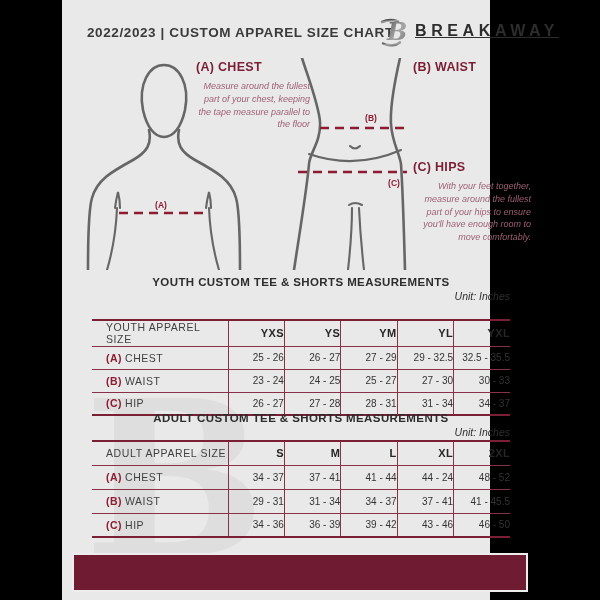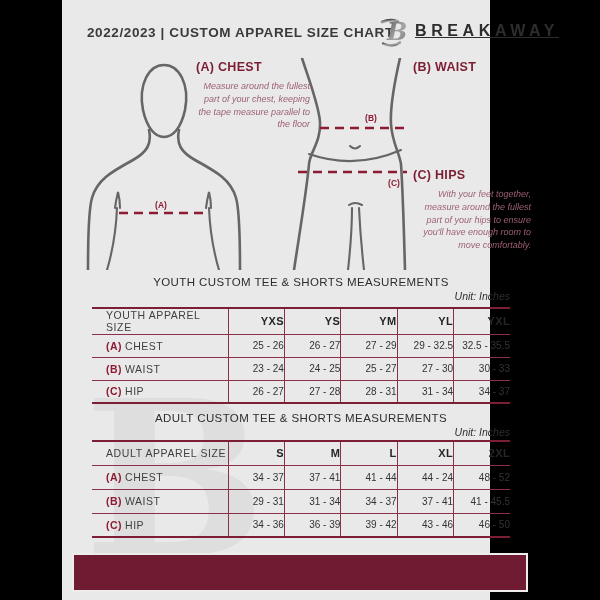--- a/index.html
+++ b/index.html
@@ -12,42 +12,42 @@
              letter-spacing:.6px;color:#3a3a3a;z-index:2;}
   .logo-wrap{position:absolute;left:318px;top:15px;display:flex;align-items:center;z-index:2;}
   .brand{font-size:16px;font-weight:700;letter-spacing:4.6px;color:#2d2d2d;margin-left:8px;text-decoration:underline;}
 
   
   .instr{position:absolute;width:118px;z-index:2;}
   .instr h3{margin:0 0 6px 0;font-size:12.5px;font-weight:700;color:#7b1e34;letter-spacing:.3px;}
   .instr p{margin:0;font-size:9px;font-style:italic;color:#9d5f72;line-height:1.42;text-align:right;}
   .instr-a{left:134px;top:60px;width:114px;}
   .instr-b{left:351px;top:60px;}
-  .instr-c{left:351px;top:168px;}
+  .instr-c{left:351px;top:160px;}
 
   .fig{position:absolute;z-index:2;}
   .fig-left{left:13px;top:58px;}
   .fig-right{left:221px;top:58px;}
   .body-line{fill:none;stroke:#666;stroke-width:2.6;stroke-linecap:round;}
   .thin-line{fill:none;stroke:#666;stroke-width:2.1;stroke-linecap:round;}
   .dash-line{fill:none;stroke:#8c1c33;stroke-width:2.6;stroke-dasharray:9 6;}
   .marker{font-family:"Liberation Sans",sans-serif;font-size:8.5px;font-weight:700;fill:#8c1c33;}
 
   
   .sec-title{position:absolute;left:30px;width:418px;text-align:center;font-size:11.5px;
-             font-weight:400;color:#2d2d2d;letter-spacing:.4px;z-index:2;}
+             font-weight:700;color:#2d2d2d;letter-spacing:.4px;z-index:2;}
   .sec-unit{position:absolute;left:30px;width:418px;text-align:right;font-size:10.5px;
             font-style:italic;color:#2f2f2f;z-index:2;}
   .t-youth-title{top:276px;} .t-youth-unit{top:290px;}
   .t-adult-title{top:412px;} .t-adult-unit{top:426px;}
 
   table.size-table{position:absolute;left:30px;width:418px;border-collapse:collapse;
                    table-layout:fixed;z-index:2;border-top:2.5px solid #7b1f35;
                    border-bottom:2px solid #7b1f35;}
-  .tbl-youth{top:307px;} .tbl-adult{top:440px;}
+  .tbl-youth{top:319px;} .tbl-adult{top:440px;}
   .size-table col.c-label{width:136px;}
   .size-table tr{border-bottom:1.4px solid #8a3049;}
   .size-table td,.size-table th{padding:0;background:transparent;}
   .size-table td+td,.size-table th+th{border-left:1.4px solid #8a3049;}
   .tbl-youth tr.head{height:26px;} .tbl-youth tr.data{height:23px;}
   .tbl-adult tr.head{height:24px;} .tbl-adult tr.data{height:24px;}
   th.lbl-col{font-weight:400;font-size:10.5px;color:#3f3f3f;letter-spacing:.6px;
              text-align:left;padding-left:14px;}
   th.size-col{font-size:11px;font-weight:700;color:#262626;text-align:right;letter-spacing:.4px;}
   td.row-label{font-size:10.5px;color:#3f3f3f;text-align:left;padding-left:14px;letter-spacing:.5px;}

